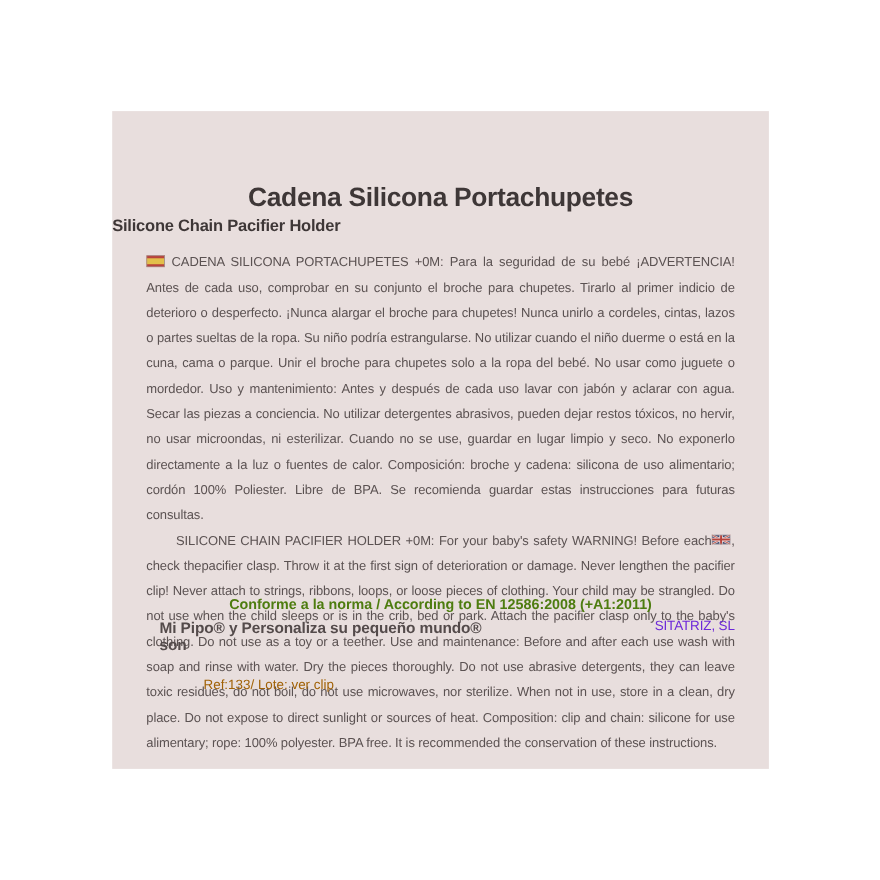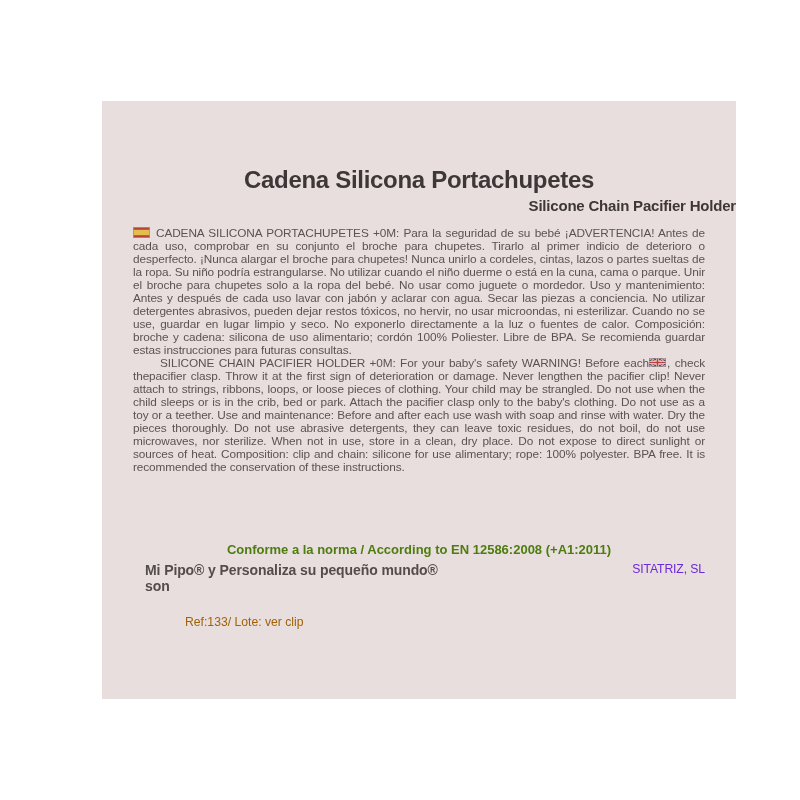--- a/index.html
+++ b/index.html
@@ -17,54 +17,53 @@
     background: #ffffff;
     overflow: hidden;
   }
   .panel {
     position: absolute;
     left: 102px;
     top: 101px;
     width: 597px;
     height: 598px;
     background: #e8dedd;
-    padding-left: 37px;
   }
   .title {
     position: absolute;
     left: 0;
     top: 65px;
     width: 100%;
     text-align: center;
     font-size: 24px;
     font-weight: bold;
     letter-spacing: -0.3px;
     color: #3e3737;
     line-height: 28px;
   }
   .subtitle {
     position: absolute;
     left: 0;
     top: 96px;
     width: 100%;
-    text-align: right;
+    text-align: left;
     font-size: 15px;
     font-weight: bold;
     letter-spacing: -0.2px;
     color: #3e3737;
     line-height: 18px;
   }
   .body-text {
     position: absolute;
     left: 31px;
     right: 31px;
     top: 126px;
     color: #5b5252;
     font-size: 11.8px;
-    line-height: 13px;
+    line-height: 23px;
     letter-spacing: -0.1px;
     text-align: justify;
   }
   .body-text p {
     margin: 0;
     padding: 0;
   }
   .para-en {
     text-indent: 27px;
   }

